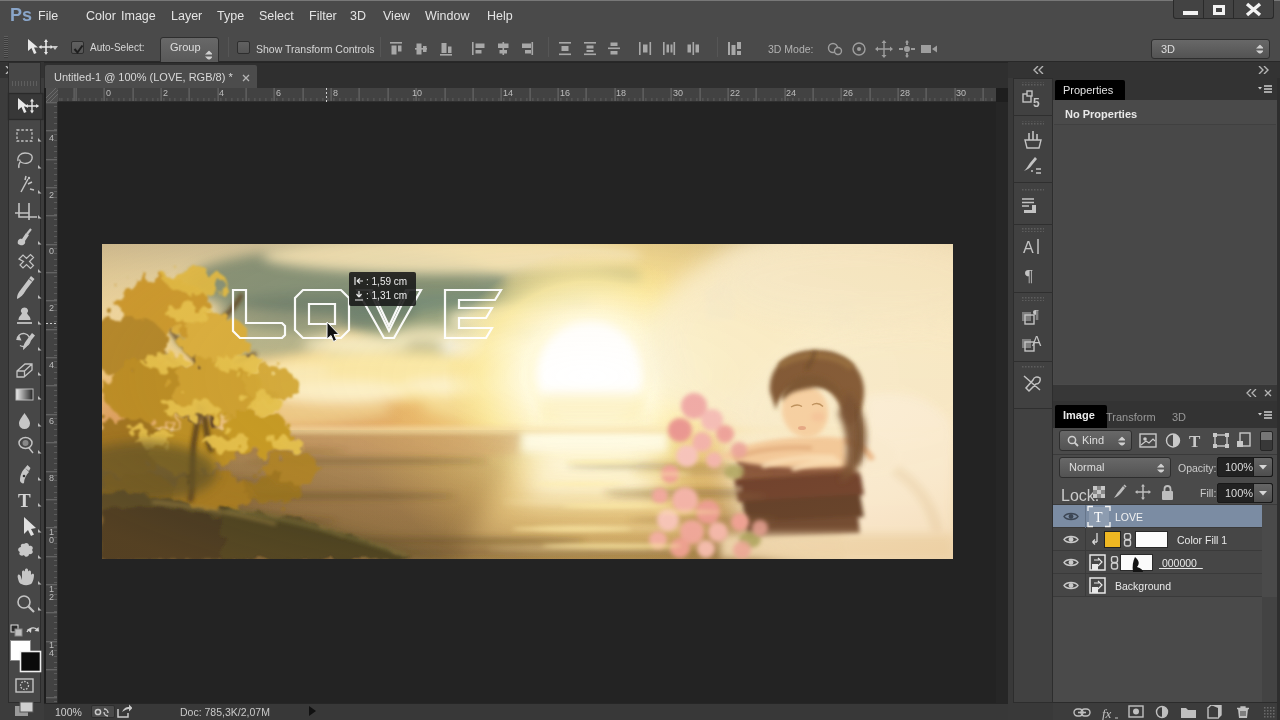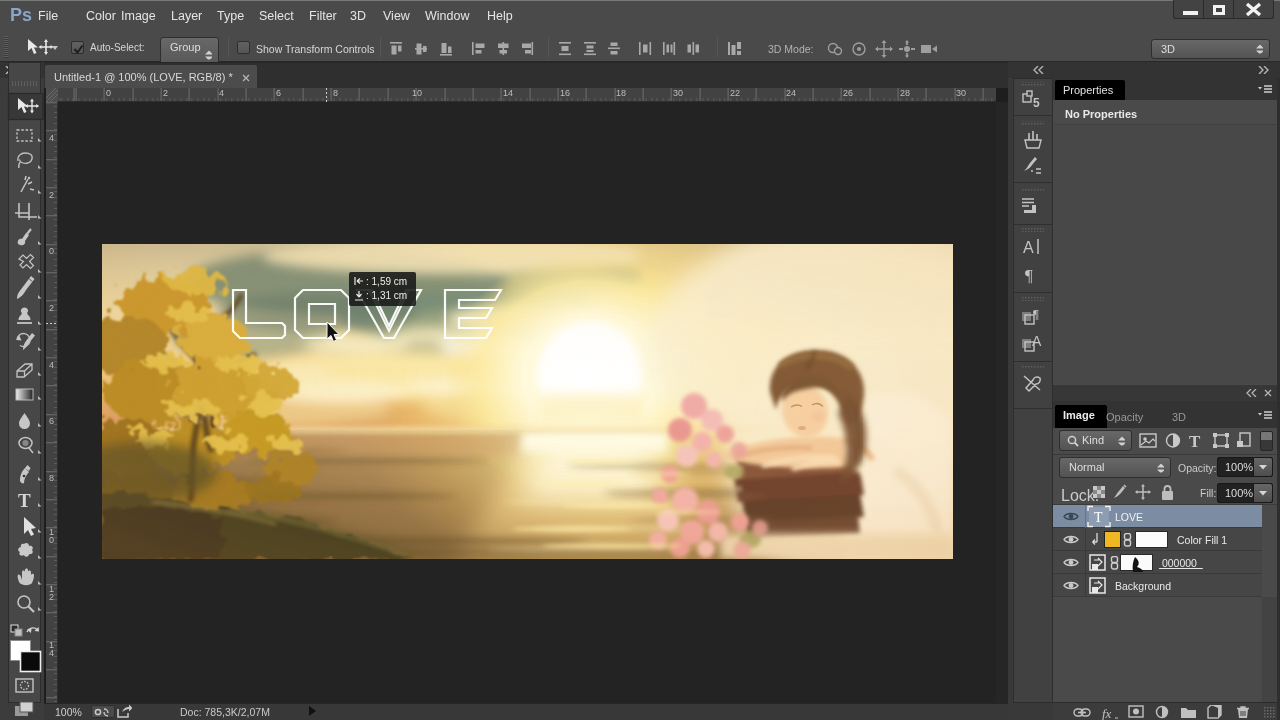--- a/index.html
+++ b/index.html
@@ -757,21 +757,21 @@
         <path d="M5 0 L1 4 L5 8 M10 0 L6 4 L10 8" fill="none" stroke="#b5b5b5" stroke-width="1.3"></path>
       </svg>
  <svg style="position:absolute;left:211px;top:311px" width="8" height="8">
         <path d="M1 1 L7 7 M7 1 L1 7" stroke="#b5b5b5" stroke-width="1.3"></path>
       </svg>
 </div>
 
 <div class="abs" id="layerspanel">
  <div class="ptabbar" style="height:27px"></div>
  <div class="ptab" style="left:2px;top:4px;height:23px;font-weight:bold;color:#ececec">Image</div>
- <span class="ptabdim" style="left:53px;top:10px">Opacity</span>
+ <span class="ptabdim" style="left:53px;top:10px">Transform</span>
  <span class="ptabdim" style="left:119px;top:10px">3D</span>
  <svg class="pmenuicon" style="top:10px" width="14" height="9">
         <path d="M0 2 L4 2 L2 4.5 Z" fill="#cfcfcf"></path>
         <path d="M6 1 h8 M6 4 h8 M6 7 h8" stroke="#cfcfcf" stroke-width="1.3"></path>
       </svg>
  <div id="layersbody">
 
  <div class="combo" style="left:6px;top:29px;width:73px;height:21px;">
           <svg style="position:absolute;left:7px;top:4px" width="12" height="12">
             <circle cx="5" cy="5" r="3.6" fill="none" stroke="#d0d0d0" stroke-width="1.5"></circle>

